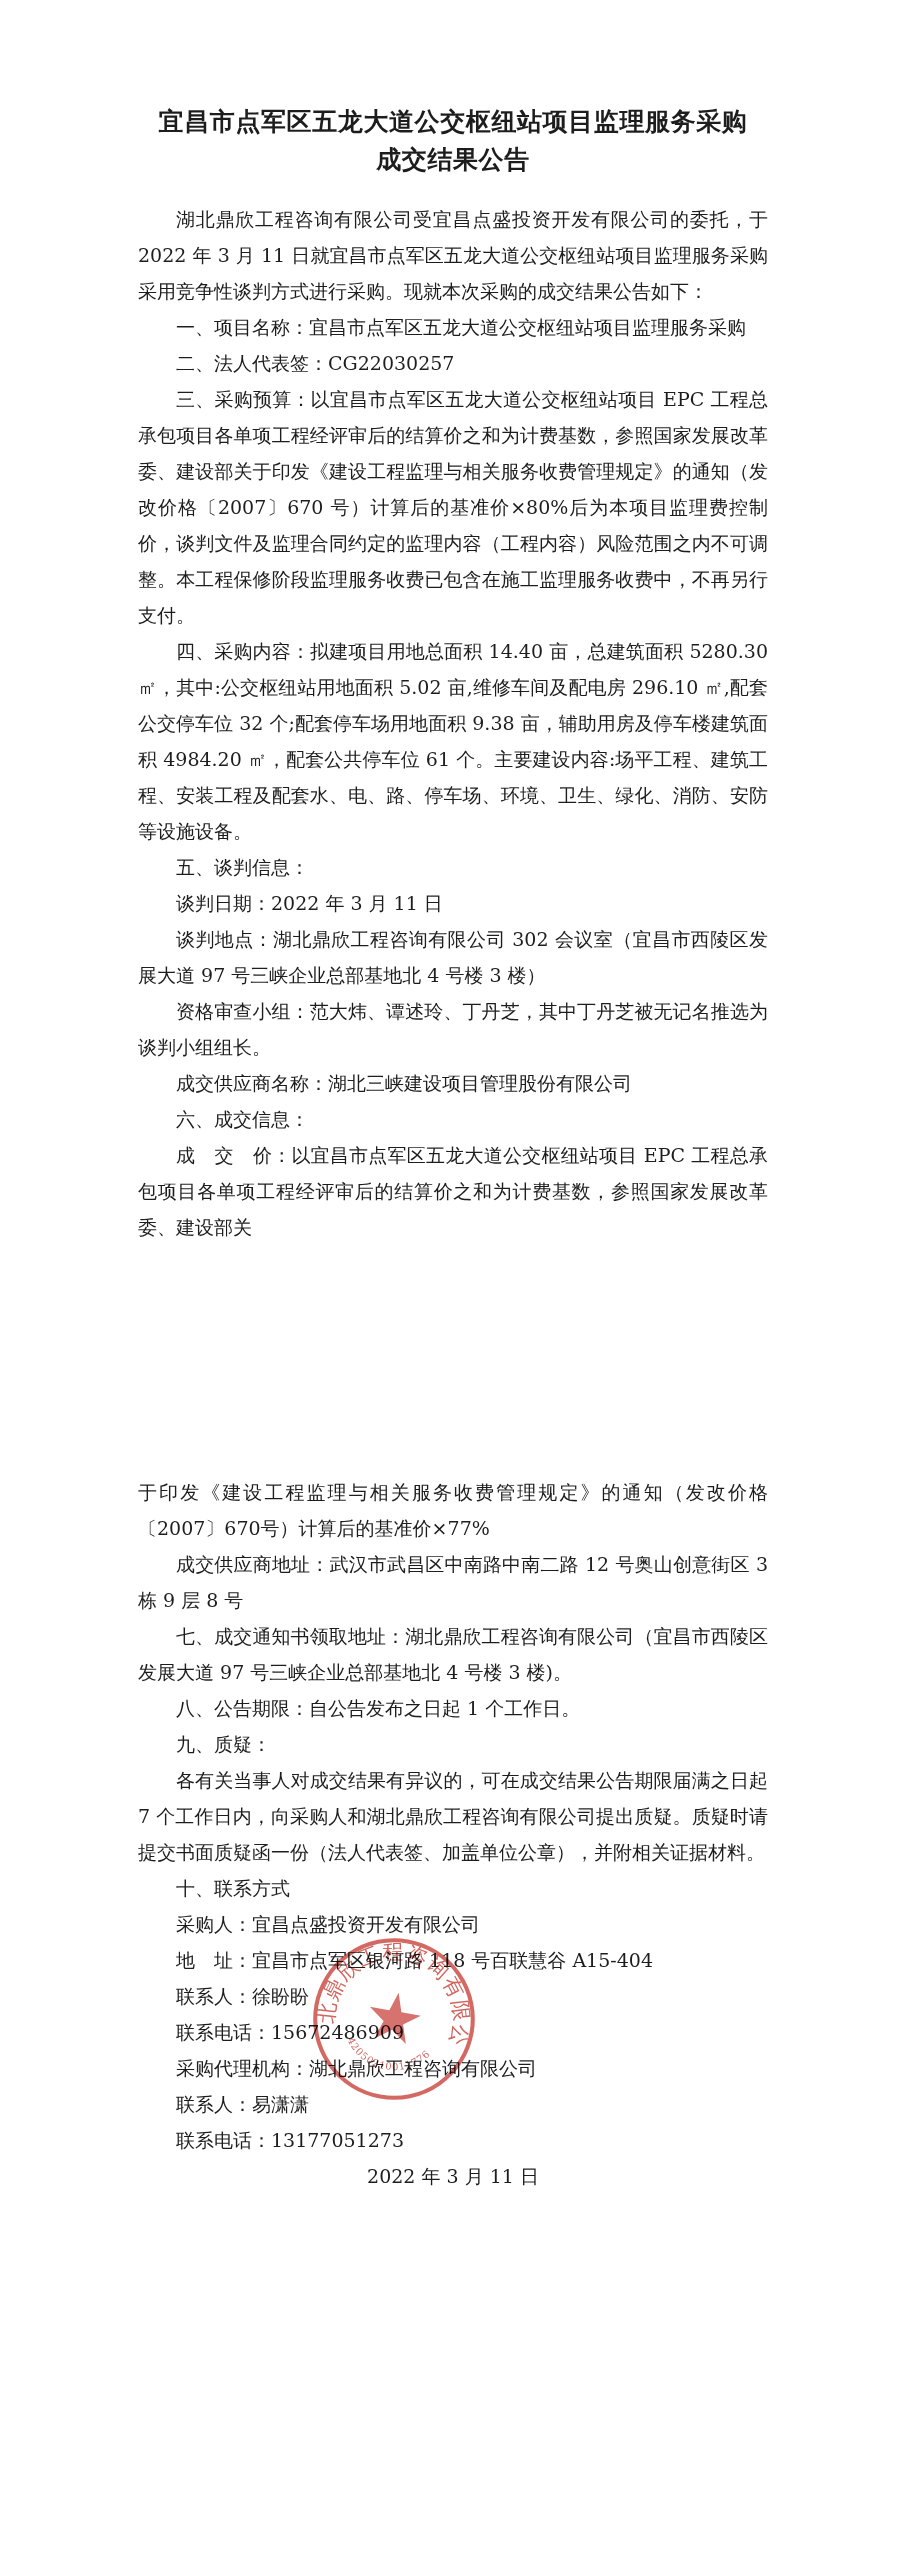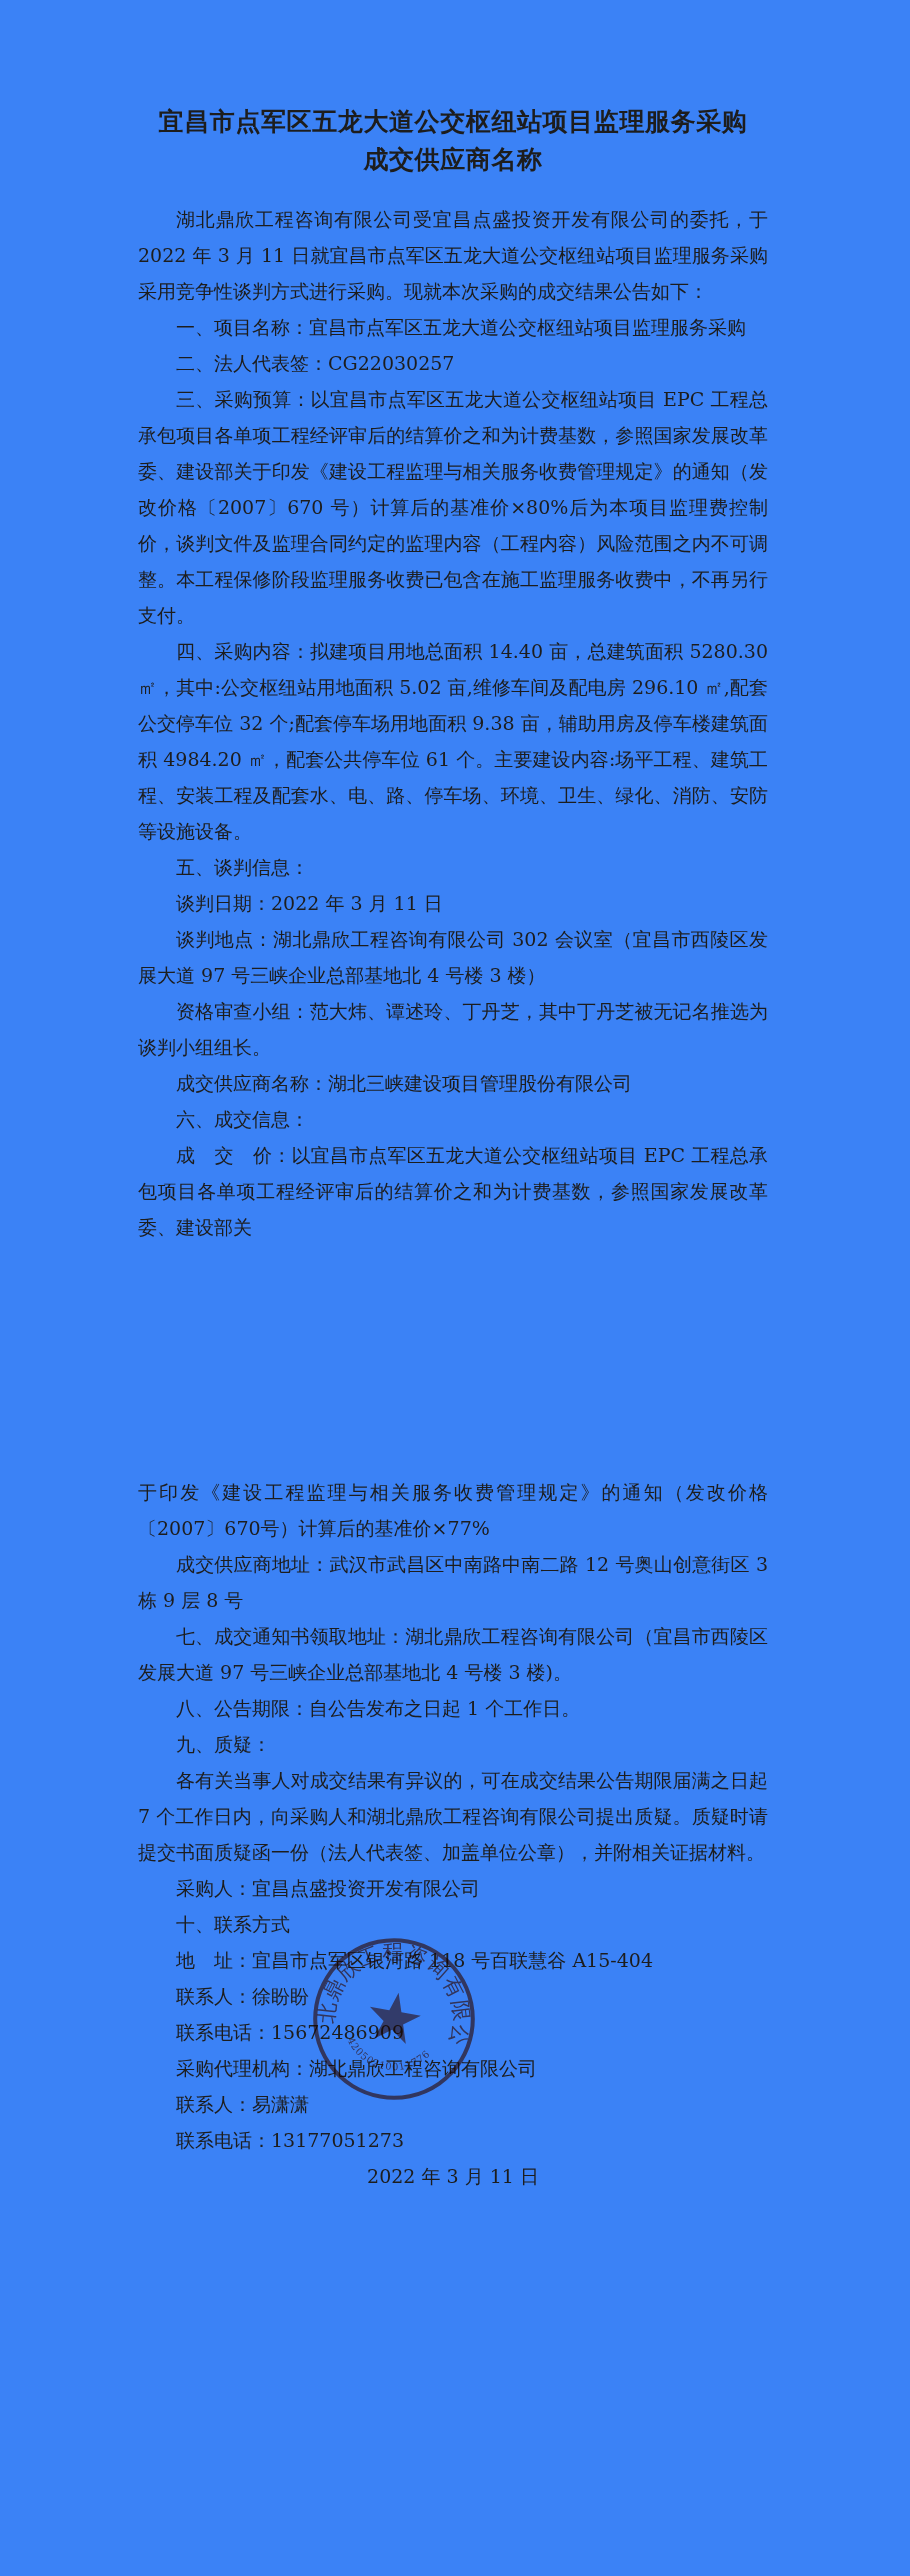--- a/index.html
+++ b/index.html
@@ -1,21 +1,21 @@
 <!DOCTYPE html>
 <html style="font-size:9.2px"><head>
 <meta charset="utf-8">
 <style>
   html,body{margin:0;padding:0;background:#e8e8e8;}
   .page{
     position:relative;
     width:910px;
     height:2576px;
     margin:0 auto;
-    background:#3b82f6;
+    background:#ffffff;
     font-family:"DejaVu Serif","Liberation Serif",serif;
     color:#1d1d1d;
     overflow:hidden;
   }
   .title{
     padding-top:103px;
     margin:0 142px 0 138px;
     text-align:center;
     font-size:25px;
     line-height:38px;
@@ -42,21 +42,21 @@
     mix-blend-mode:multiply;
     opacity:0.93;
     pointer-events:none;
   }
 </style>
 </head>
 <body>
 
 <div class="page">
 
-  <h1 class="title"><span>宜昌市点军区五龙大道公交枢纽站项目监理服务采购</span><br><span>成交供应商名称</span></h1>
+  <h1 class="title"><span>宜昌市点军区五龙大道公交枢纽站项目监理服务采购</span><br><span>成交结果公告</span></h1>
 
   <div class="doc-body">
     <p class="ind">湖北鼎欣工程咨询有限公司受宜昌点盛投资开发有限公司的委托，于 2022 年 3 月 11 日就宜昌市点军区五龙大道公交枢纽站项目监理服务采购采用竞争性谈判方式进行采购。现就本次采购的成交结果公告如下：</p>
     <p class="ind">一、项目名称：宜昌市点军区五龙大道公交枢纽站项目监理服务采购</p>
     <p class="ind">二、法人代表签：CG22030257</p>
     <p class="ind">三、采购预算：以宜昌市点军区五龙大道公交枢纽站项目 EPC 工程总承包项目各单项工程经评审后的结算价之和为计费基数，参照国家发展改革委、建设部关于印发《建设工程监理与相关服务收费管理规定》的通知（发改价格〔2007〕670 号）计算后的基准价×80%后为本项目监理费控制价，谈判文件及监理合同约定的监理内容（工程内容）风险范围之内不可调整。本工程保修阶段监理服务收费已包含在施工监理服务收费中，不再另行支付。</p>
     <p class="ind">四、采购内容：拟建项目用地总面积 14.40 亩，总建筑面积 5280.30 ㎡，其中:公交枢纽站用地面积 5.02 亩,维修车间及配电房 296.10 ㎡,配套公交停车位 32 个;配套停车场用地面积 9.38 亩，辅助用房及停车楼建筑面积 4984.20  ㎡，配套公共停车位 61 个。主要建设内容:场平工程、建筑工程、安装工程及配套水、电、路、停车场、环境、卫生、绿化、消防、安防等设施设备。</p>
     <p class="ind">五、谈判信息：</p>
     <p class="ind">谈判日期：2022 年 3 月 11 日</p>
     <p class="ind">谈判地点：湖北鼎欣工程咨询有限公司 302 会议室（宜昌市西陵区发展大道 97 号三峡企业总部基地北 4 号楼 3 楼）</p>
@@ -66,22 +66,22 @@
     <p class="ind">成　交　价：以宜昌市点军区五龙大道公交枢纽站项目 EPC 工程总承包项目各单项工程经评审后的结算价之和为计费基数，参照国家发展改革委、建设部关</p>
 
     <div class="page-gap"></div>
 
     <p>于印发《建设工程监理与相关服务收费管理规定》的通知（发改价格〔2007〕670号）计算后的基准价×77%</p>
     <p class="ind">成交供应商地址：武汉市武昌区中南路中南二路 12 号奥山创意街区 3 栋 9 层 8 号</p>
     <p class="ind">七、成交通知书领取地址：湖北鼎欣工程咨询有限公司（宜昌市西陵区发展大道 97 号三峡企业总部基地北 4 号楼 3 楼)。</p>
     <p class="ind">八、公告期限：自公告发布之日起 1 个工作日。</p>
     <p class="ind">九、质疑：</p>
     <p class="ind">各有关当事人对成交结果有异议的，可在成交结果公告期限届满之日起 7 个工作日内，向采购人和湖北鼎欣工程咨询有限公司提出质疑。质疑时请提交书面质疑函一份（法人代表签、加盖单位公章），并附相关证据材料。</p>
+    <p class="ind">十、联系方式</p>
     <p class="ind">采购人：宜昌点盛投资开发有限公司</p>
-    <p class="ind">十、联系方式</p>
     <p class="ind">地　址：宜昌市点军区银河路 118 号百联慧谷 A15-404</p>
     <p class="ind">联系人：徐盼盼</p>
     <p class="ind">联系电话：15672486909</p>
     <p class="ind">采购代理机构：湖北鼎欣工程咨询有限公司</p>
     <p class="ind">联系人：易潇潇</p>
     <p class="ind">联系电话：13177051273</p>
     <p class="date-line">2022 年 3 月 11 日</p>
   </div>
 
   <svg class="stamp" viewBox="0 0 290 290" xmlns="http://www.w3.org/2000/svg">

